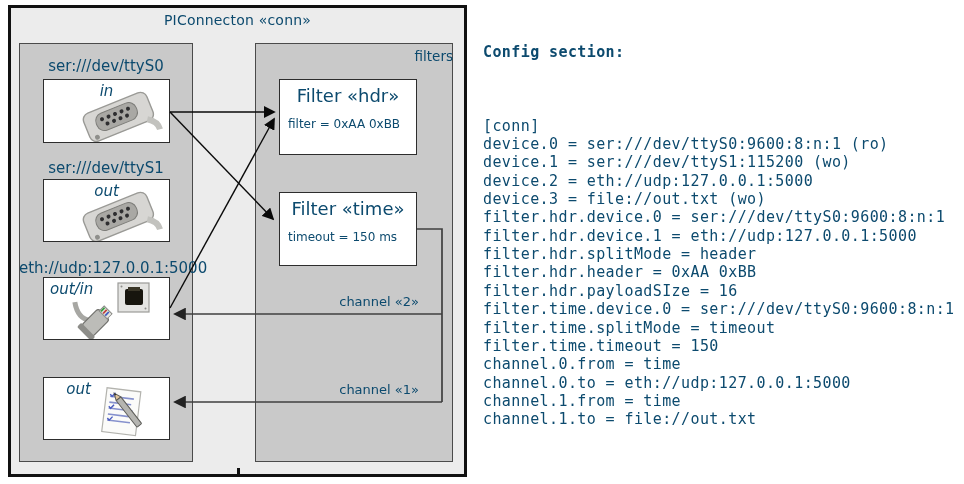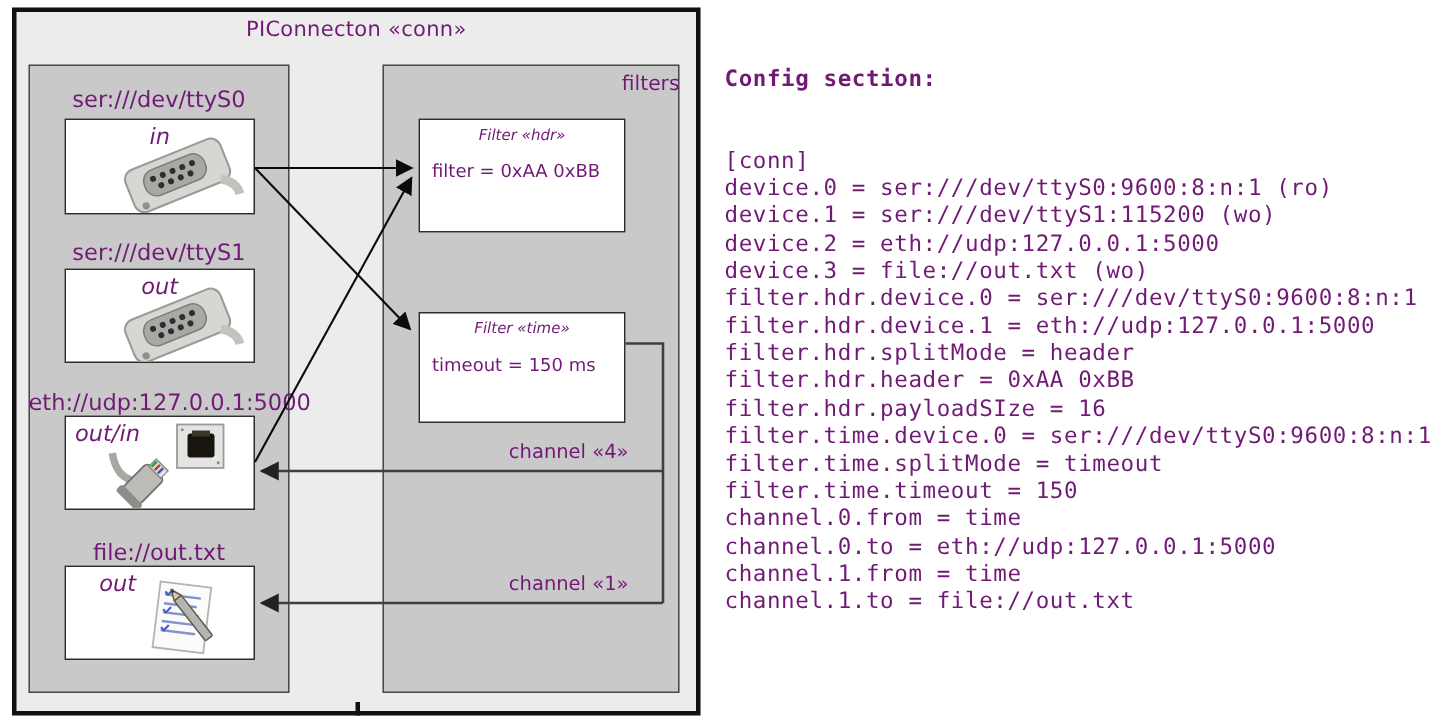--- a/index.html
+++ b/index.html
@@ -1,43 +1,43 @@
 <!DOCTYPE html>
 <html><head>
 <meta charset="utf-8">
 <style>
   html,body{margin:0;padding:0;background:#fff;}
   .stage{position:relative;width:964px;height:484px;background:#ffffff;overflow:hidden;
-         font-family:"DejaVu Sans",sans-serif;color:#701a75;}
+         font-family:"DejaVu Sans",sans-serif;color:#0c4a6e;}
   
   .diagram{position:absolute;left:8px;top:5px;width:459px;height:472px;box-sizing:border-box;
            border:3px solid #111;background:#ececec;}
   .diagram-title{position:absolute;left:0;top:4px;width:100%;text-align:center;
                  font-size:14px;letter-spacing:.2px;}
   .panel{position:absolute;background:#c9c9c9;border:1.5px solid #4a4a4a;box-sizing:border-box;}
   .devices-panel{left:8px;top:35px;width:174px;height:419px;}
   .filters-panel{left:244px;top:35px;width:198px;height:419px;}
   .filters-title{position:absolute;left:244px;top:40px;width:198px;text-align:right;font-size:13.5px;}
   .dev-label{position:absolute;left:8px;width:174px;text-align:center;font-size:15px;white-space:nowrap;}
   .dev-box{position:absolute;left:32px;width:127px;background:#fff;border:1.5px solid #2d2d2d;
            box-sizing:border-box;overflow:hidden;}
   .port{position:absolute;top:2px;left:0;width:100%;text-align:center;font-size:15px;font-style:italic;}
   .port.tl{left:6px;width:auto;text-align:right;}
   .filter-box{position:absolute;left:268px;width:138px;background:#fff;border:1.5px solid #2d2d2d;
               box-sizing:border-box;}
-  .filter-title{text-align:center;font-size:10px;margin-top:5px;font-style:italic;}
+  .filter-title{text-align:center;font-size:18px;margin-top:5px;}
   .filter-attrs{font-size:12px;margin:10px 0 0 8px;line-height:16px;}
   .chan-label{position:absolute;left:250px;width:158px;text-align:right;font-size:13px;}
   .wires{position:absolute;left:0;top:0;width:453px;height:466px;}
   .tick{position:absolute;left:226px;bottom:-3px;width:2.5px;height:9px;background:#111;}
   .icon-abs{position:absolute;}
   
   .config{position:absolute;left:483px;top:6px;font-family:"DejaVu Sans Mono",monospace;
           font-size:15px;line-height:18.35px;letter-spacing:.4px;white-space:pre;font-weight:500;}
-  .config-heading{font-weight:700;}
+  .config-heading{font-weight:700;margin-bottom:19px;}
   .config-lines div{height:18.35px;}
 </style>
 </head>
 <body>
 
 <div class="stage">
 
   <div class="diagram">
     <div class="diagram-title">PIConnecton «conn»</div>
 
@@ -111,21 +111,20 @@
           <rect x="29.5" y="6" width="11" height="7" fill="#dcdcd8" stroke="#8a8a86" stroke-width="1"></rect>
           <line x1="31" y1="7" x2="31" y2="12" stroke="#2f9e3a" stroke-width="1.6"></line>
           <line x1="34" y1="7" x2="34" y2="12" stroke="#c23a34" stroke-width="1.6"></line>
           <line x1="37" y1="7" x2="37" y2="12" stroke="#3a57c2" stroke-width="1.6"></line>
           <line x1="39.5" y1="7" x2="39.5" y2="12" stroke="#e8e8e4" stroke-width="1.4"></line>
           <rect x="25" y="34" width="20" height="6" rx="2" fill="#8d8d89"></rect>
         </g>
       </svg>
     </div>
 
-    <div class="dev-label" style="top:351px">file://out.txt</div>
     <div class="dev-box" style="top:369px;height:63px">
       <div class="port" style="left:-28px">out</div>
       <svg class="icon-abs" style="left:52px;top:8px" width="64" height="56" viewBox="0 0 64 56">
         <g transform="rotate(7 28 28)">
           <rect x="8" y="4" width="34" height="44" fill="#fbfbf9" stroke="#b3b3ae" stroke-width="1.2"></rect>
           <g stroke="#8691cd" stroke-width="1.6">
             <line x1="12" y1="12" x2="36" y2="12"></line>
               <line x1="12" y1="18" x2="34" y2="18"></line>
             <line x1="12" y1="24" x2="36" y2="24"></line>
               <line x1="12" y1="30" x2="33" y2="30"></line>
@@ -144,28 +143,28 @@
         </g>
       </svg>
     </div>
 
     <div class="filter-box" style="top:71px;height:76px">
       <div class="filter-title">Filter «hdr»</div>
       <div class="filter-attrs">
         <div>filter = 0xAA 0xBB</div>
       </div>
     </div>
-    <div class="filter-box" style="top:200px;height:74px">
+    <div class="filter-box" style="top:184px;height:74px">
       <div class="filter-title">Filter «time»</div>
       <div class="filter-attrs">
         <div>timeout = 150 ms</div>
       </div>
     </div>
 
-    <div class="chan-label" style="top:286px">channel «4»</div>
+    <div class="chan-label" style="top:286px">channel «2»</div>
     <div class="chan-label" style="top:374px">channel «1»</div>
 
     <svg class="wires" viewBox="0 0 453 466">
       <defs>
         <marker id="arrB" viewBox="0 0 10 10" refX="8.5" refY="5" markerWidth="8.5" markerHeight="8.5" orient="auto-start-reverse">
           <path d="M0,0 L10,5 L0,10 z" fill="#0a0a0a"></path>
         </marker>
         <marker id="arrG" viewBox="0 0 10 10" refX="8.5" refY="5" markerWidth="7.5" markerHeight="7.5" orient="auto-start-reverse">
           <path d="M0,0 L10,5 L0,10 z" fill="#222"></path>
         </marker>

